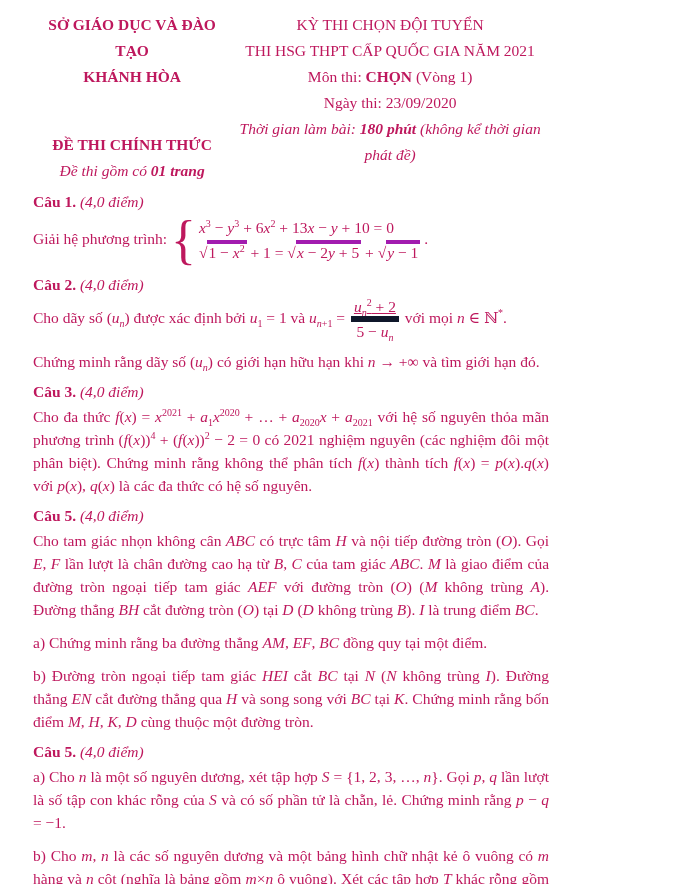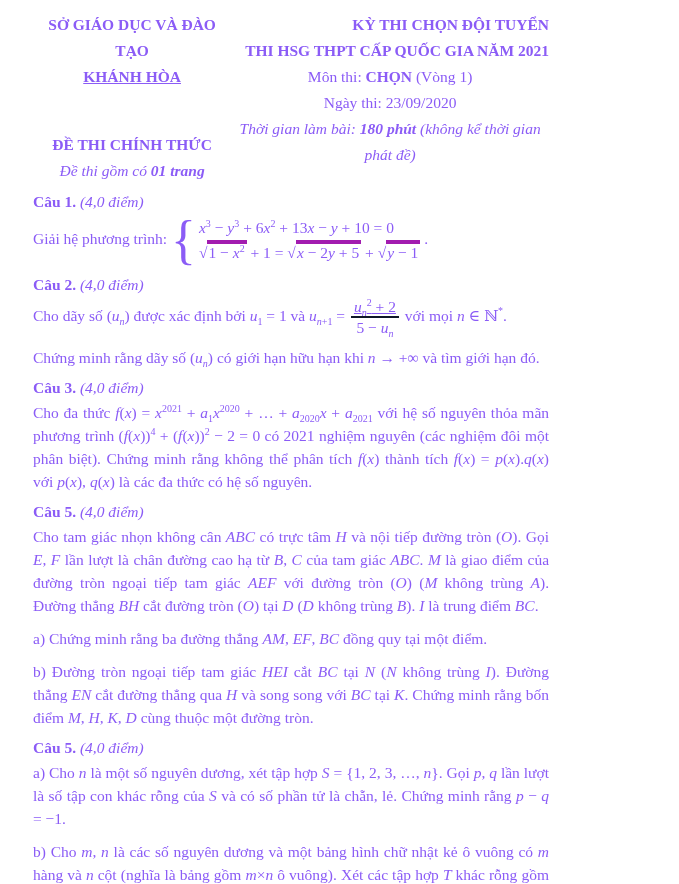--- a/index.html
+++ b/index.html
@@ -3,54 +3,54 @@
 <meta charset="utf-8">
 <style>
   html, body { margin:0; padding:0; background:#ffffff; }
   .page {
     position: relative;
     width: 582px;
     height: 884px;
     box-sizing: border-box;
     padding: 12px 33px 0 33px;
     background: #ffffff;
-    color: #8b5cf6;
+    color: #be185d;
     font-family: "Liberation Serif", "DejaVu Serif", serif;
     font-size: 15.5px;
     overflow: hidden;
   }
   
   .exam-header { display: flex; justify-content: space-between; text-align: center; }
   .h-left  { width: 232px; line-height: 26px; }
   .h-right { width: 372px; line-height: 26px; }
   .hl-dept     { font-weight: bold; }
-  .hl-prov     { font-weight: bold; text-decoration: underline; }
+  .hl-prov     { font-weight: bold; }
   .hl-official { font-weight: bold; margin-top: 42px; }
   .hl-pages    { font-style: italic; }
-  .hr-exam1, .hr-exam2 { font-weight: bold; text-align: right; }
+  .hr-exam1, .hr-exam2 { font-weight: normal; }
   
   .main { }
   .q-head { margin: 9px 0 4px 0; }
   .q-label { font-weight: bold; }
   .q-points { font-style: italic; }
   .q-para { margin: 4px 0 10px 0; text-align: justify; line-height: 23px; }
   .q-para i { font-family: "Liberation Serif", "DejaVu Serif", serif; }
   sup, sub { font-size: 10px; line-height: 0; }
   
   .sys { display: inline-flex; align-items: center; vertical-align: middle; margin: 2px 0; }
   .brace { font-size: 52px; font-weight: 400; line-height: 0.9; transform: scaleY(1.05); margin-right: 3px; }
   .eqs { display: inline-flex; flex-direction: column; gap: 3px; text-align: left; }
   .eq { line-height: 22px; white-space: nowrap; }
   .eqdot { margin-left: 4px; }
   
   .sqrt { white-space: nowrap; }
   .rad { border-top: 4px solid #a21caf; padding: 0 2px 0 1px; }
   
   .frac { display: inline-block; vertical-align: middle; text-align: center; line-height: 17px; margin: 0 2px; }
-  .frac .num { display: block; border-bottom: 2px solid #0f172a; padding: 0 3px 1px 3px; text-decoration: underline; }
+  .frac .num { display: block; border-bottom: 6px solid #0f172a; padding: 0 3px 1px 3px; text-decoration: underline; }
   .frac .den { display: block; padding: 1px 3px 0 3px; }
   .nw { white-space: nowrap; }
 </style>
 </head>
 <body>
 
 <div class="page">
 
   <div class="exam-header">
     <div class="h-left">

